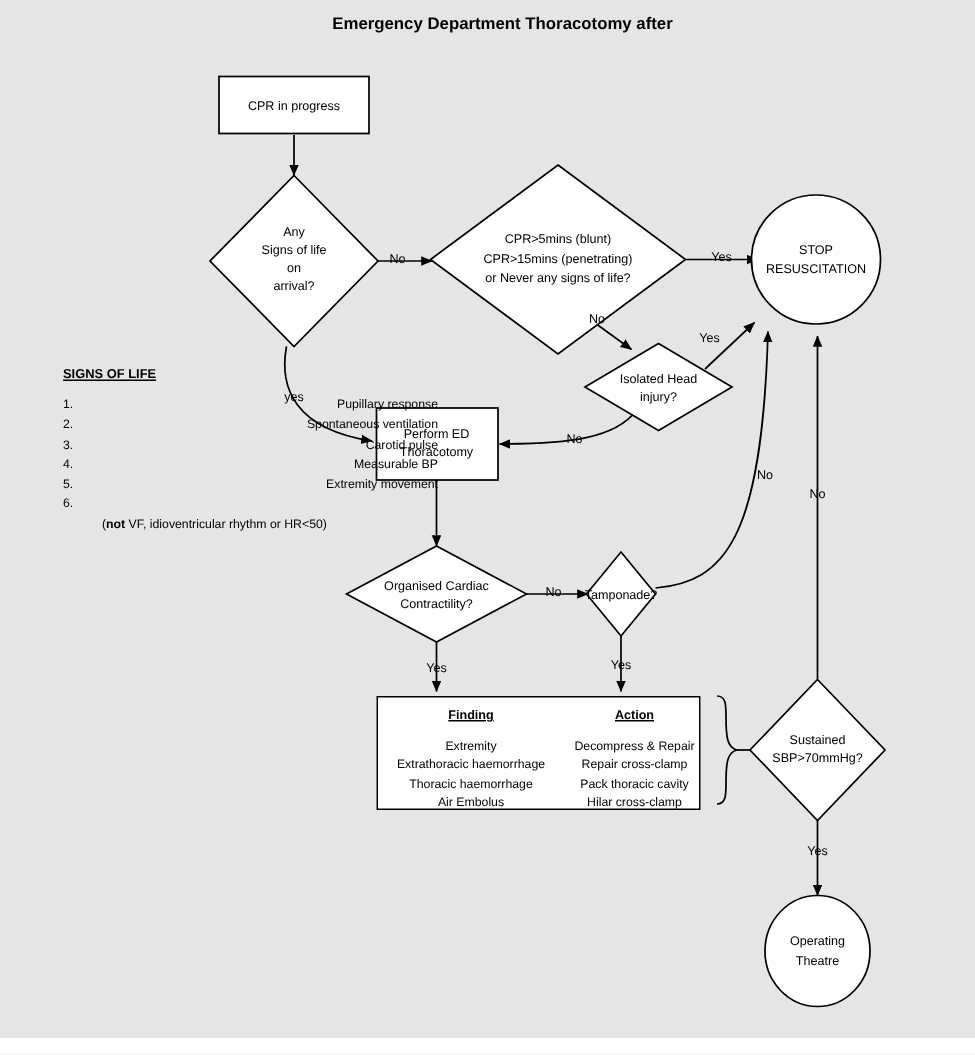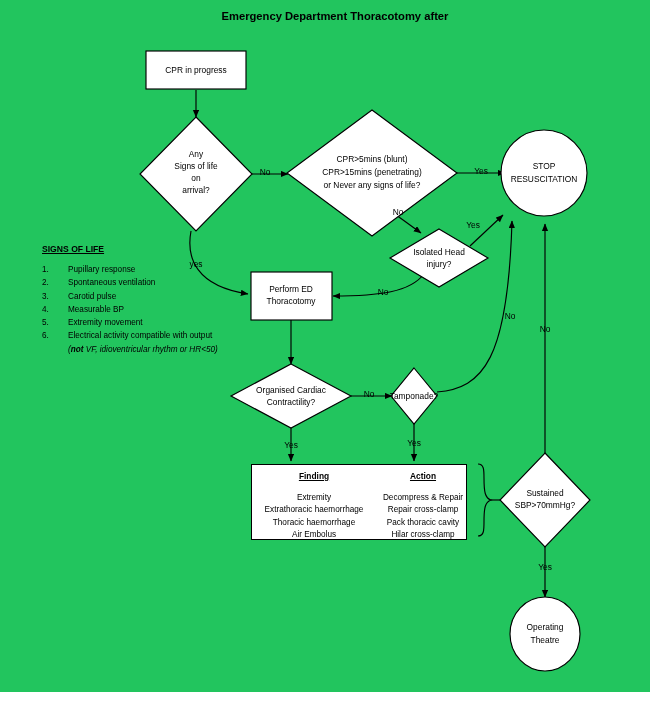--- a/index.html
+++ b/index.html
@@ -9,21 +9,21 @@
     background: #ffffff;
   }
   body {
     font-family: "Liberation Sans", sans-serif;
     color: #000000;
   }
   #page {
     position: relative;
     width: 650px;
     height: 692px;
-    background: #22c55e;
+    background: #e5e5e5;
     overflow: hidden;
   }
   #flow-svg {
     position: absolute;
     top: 0;
     left: 0;
     width: 650px;
     height: 703px;
   }
   .node-text {
@@ -81,26 +81,26 @@
     display: flex;
     font-size: 8.2px;
     line-height: 1.62;
   }
   .legend-num {
     width: 26px;
     flex: 0 0 26px;
   }
   .legend-txt {
     flex: 1 1 auto;
+    text-align: right;
   }
   .legend-sub {
     font-size: 8.2px;
     line-height: 1.62;
     margin-left: 26px;
-    font-style: italic;
   }
   .table-box {
     position: absolute;
     left: 251px;
     top: 464px;
     width: 216px;
     height: 76px;
     border: 1.15px solid #000000;
     background: #ffffff;
     box-sizing: border-box;
@@ -258,21 +258,20 @@
     <div class="legend-row">
       <div class="legend-num">4.</div>
       <div class="legend-txt">Measurable BP</div>
     </div>
     <div class="legend-row">
       <div class="legend-num">5.</div>
       <div class="legend-txt">Extremity movement</div>
     </div>
     <div class="legend-row">
       <div class="legend-num">6.</div>
-      <div class="legend-txt">Electrical activity compatible with output</div>
     </div>
     <div class="legend-sub"><span>(</span><b>not</b><span> VF, idioventricular rhythm or HR&lt;50)</span></div>
   </div>
 
   <div class="table-box">
     <div class="table-inner">
       <div class="col-finding">
         <div class="col-head">Finding</div>
         <div class="col-cell">Extremity</div>
         <div class="col-cell">Extrathoracic haemorrhage</div>

